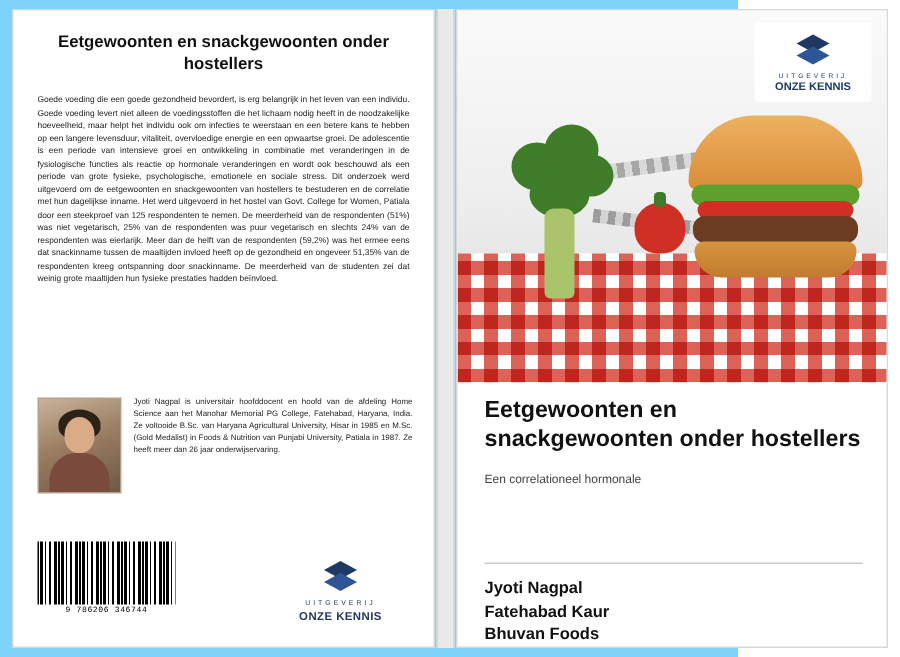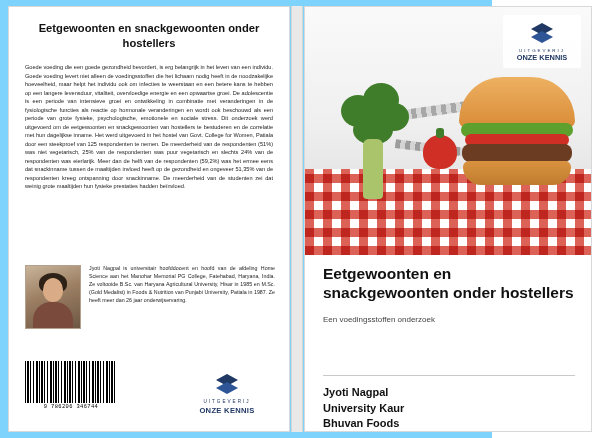--- a/index.html
+++ b/index.html
@@ -428,25 +428,25 @@
           <path d="M13 2 L24 8 L13 14 L2 8 Z" fill="#1f3864"></path>
           <path d="M13 10 L24 16 L13 22 L2 16 Z" fill="#2e5596"></path>
         </svg>
         <div class="pub-small">UITGEVERIJ</div>
         <div class="pub-name">ONZE KENNIS</div>
       </div>
     </div>
 
     <div class="front-text">
       <div class="front-title">Eetgewoonten en snackgewoonten onder hostellers</div>
-      <div class="front-sub">Een voedingsstoffen onderzoek</div>
+      <div class="front-sub">Een correlationeel hormonale</div>
     </div>
 
     <div class="rule"></div>
 
     <div class="authors">
       <div>Jyoti Nagpal</div>
-      <div>University Kaur</div>
+      <div>Fatehabad Kaur</div>
       <div>Bhuvan Foods</div>
     </div>
   </div>
 
 </div>
 
 </body></html>

